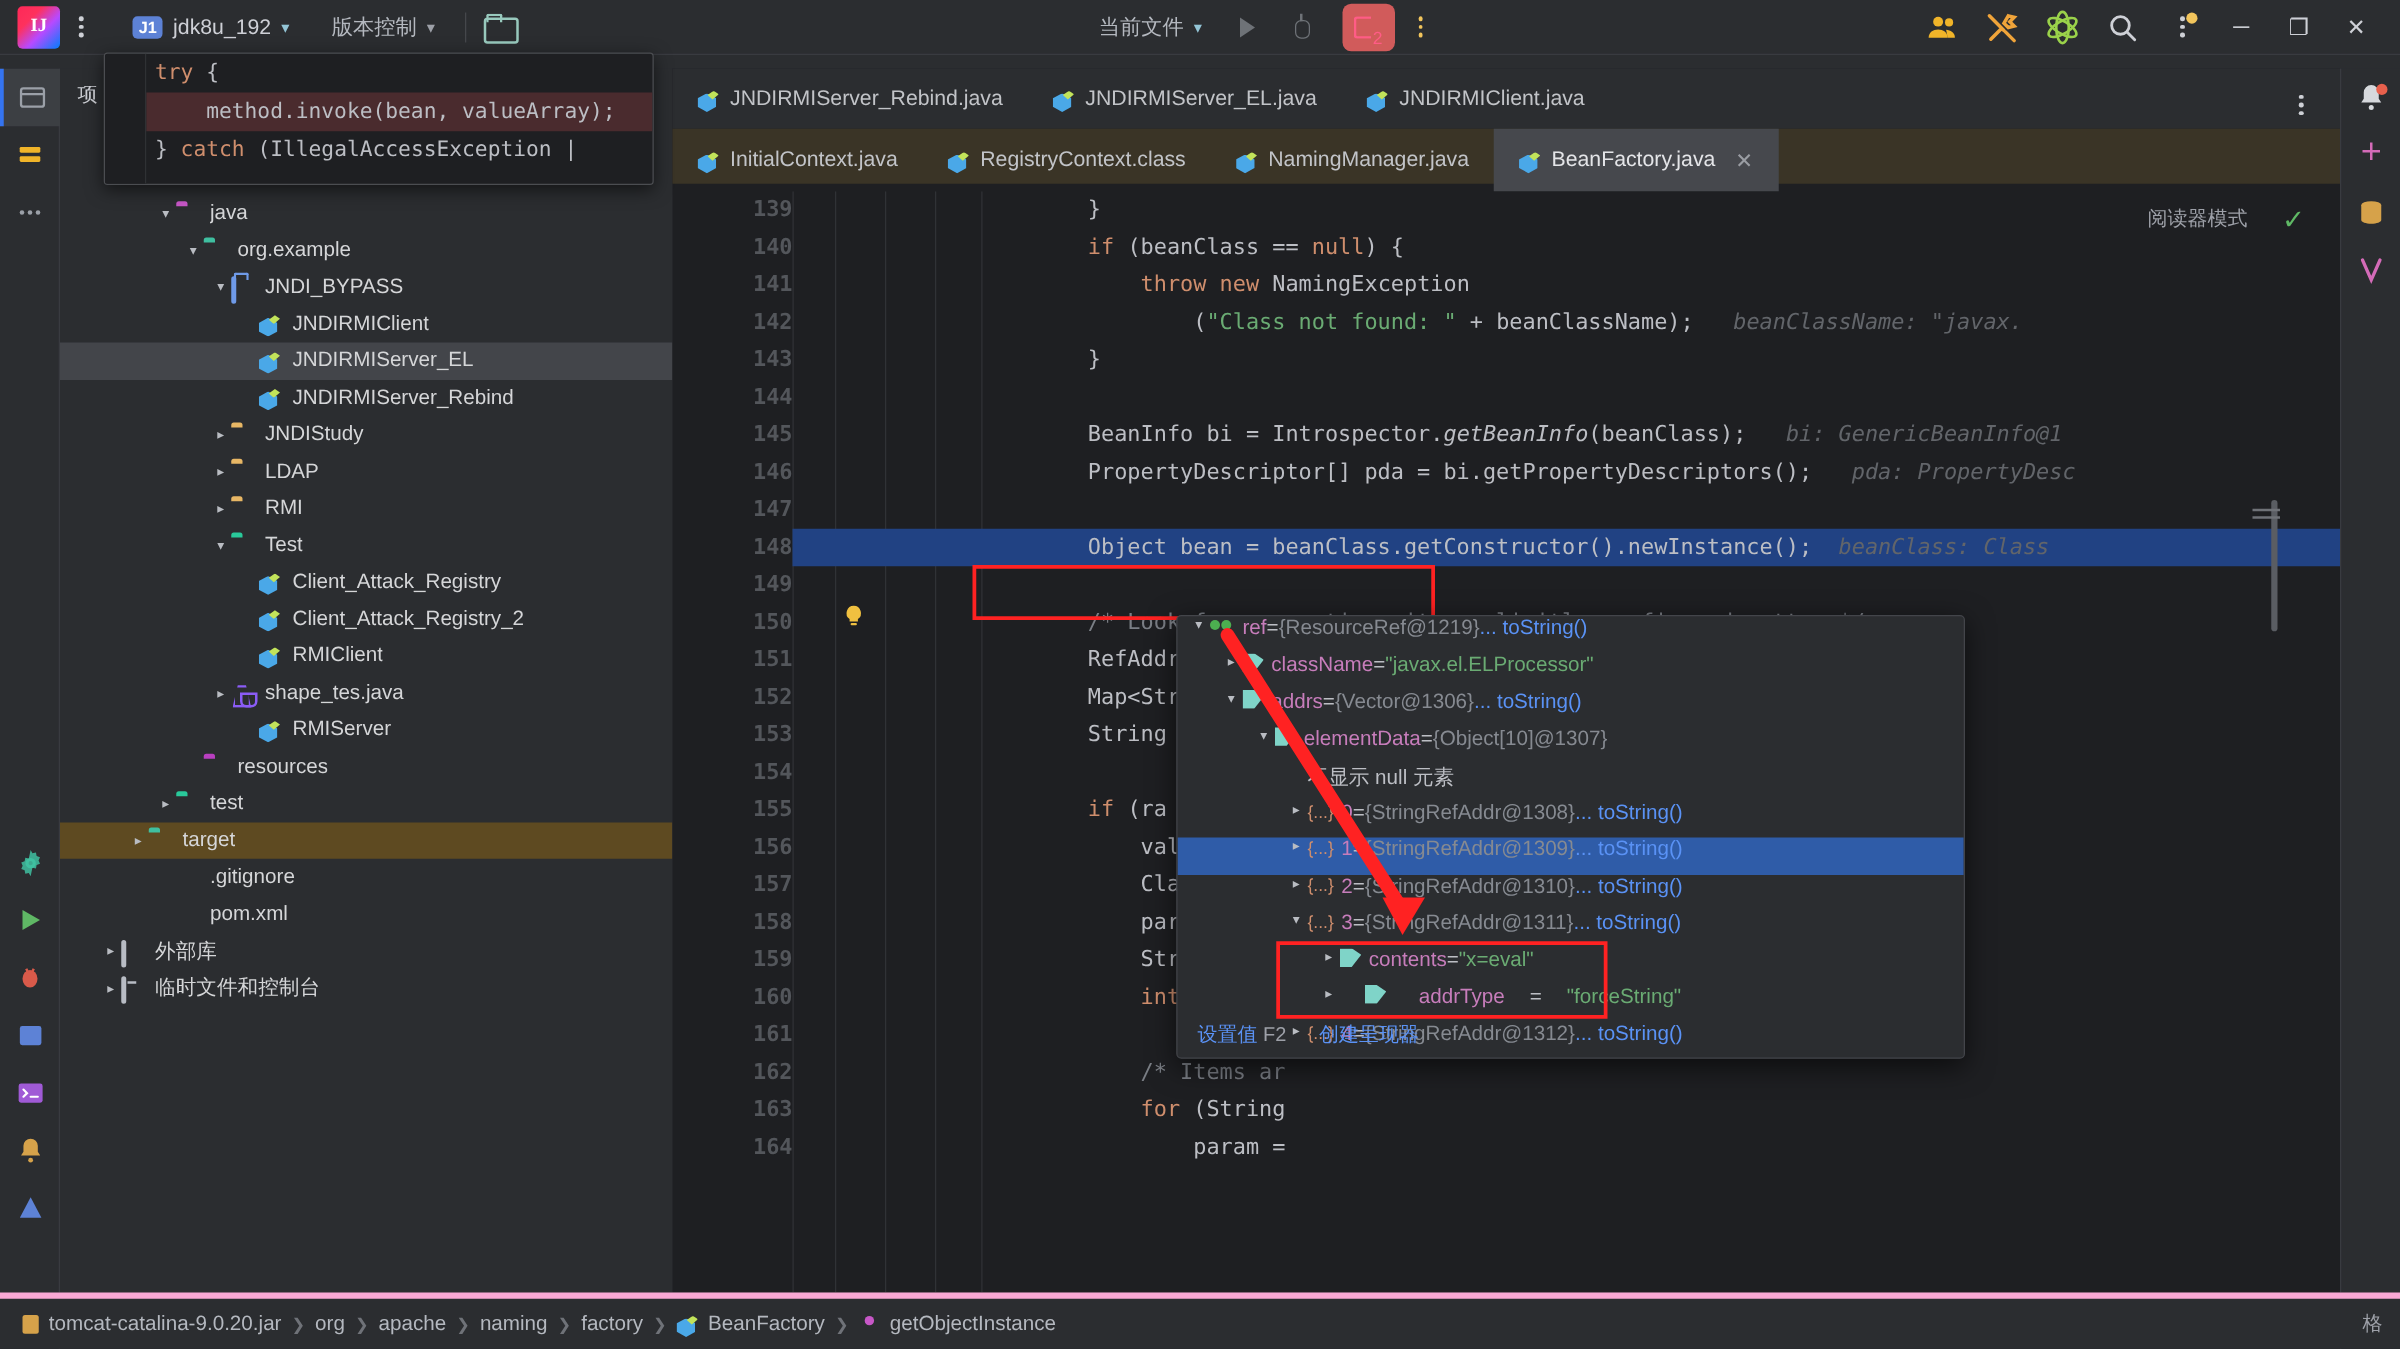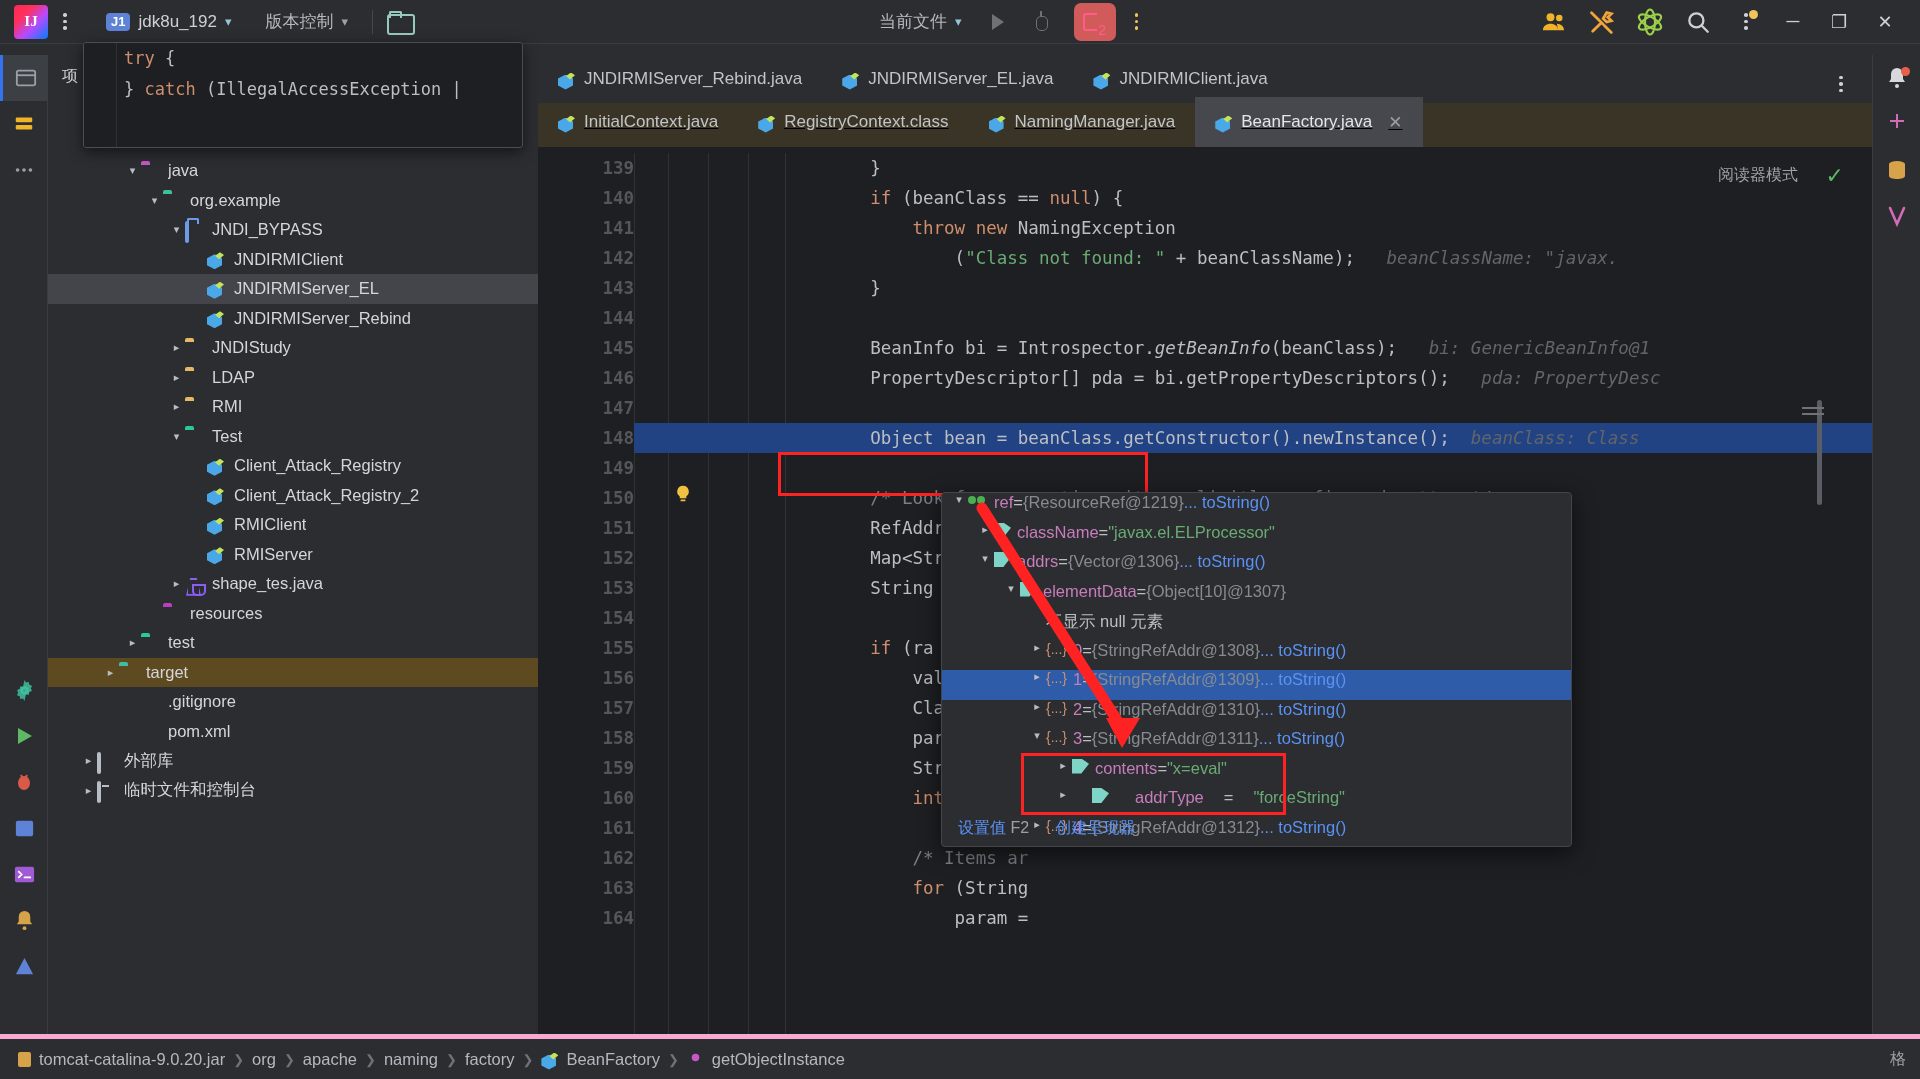--- a/index.html
+++ b/index.html
@@ -127,21 +127,21 @@
     box-shadow: 0 4px 14px rgba(0,0,0,.55); z-index: 40;
   }
   .cp-line { height: 31px; line-height: 31px; padding-left: 40px; white-space: pre; }
   .cp-line.hl { background: #4a2b2e; }
   .cp-gutter { position: absolute; left: 0; top: 0; width: 33px; height: 100%; background: #1e1f22;
                border-right: 1px solid #2f3134; }
 
   
   .editor { position: absolute; left: 538px; top: 55px; right: 48px; bottom: 45px; background: #1e1f22; }
   .tabrow1 { height: 48px; background: #2b2d30; display: flex; align-items: center; }
-  .tabrow2 { height: 44px; background: #3a3426; display: flex; align-items: flex-end; text-decoration: underline; }
+  .tabrow2 { height: 44px; background: #3a3426; display: flex; align-items: flex-start; }
   .etab { height: 48px; display: flex; align-items: center; gap: 9px; padding: 0 20px;
           color: #c2c4c8; font-size: 17px; white-space: nowrap; cursor: pointer; }
   .etab2 { height: 50px; display: flex; align-items: center; gap: 9px; padding: 0 20px;
           color: #c2c4c8; font-size: 17px; white-space: nowrap; cursor: pointer; }
   .etab2.active { background: #46484d; color: #e4e5e8; }
   .tab-x { color: #9a9da3; font-size: 17px; margin-left: 7px; }
   .tabs-kebab { position: absolute; right: 14px; top: 12px; }
 
   .code { position: absolute; left: 0; top: 98px; right: 0; bottom: 0; overflow: hidden;
           font-family: "DejaVu Sans Mono", monospace; font-size: 17.5px; }
@@ -439,30 +439,30 @@
         <div class="trow" style="padding-left: 142px;">
           <span class="arrow none"></span>
           <span class="ticon-sm"><span class="cube"><span class="cube-b"></span><span class="cube-t"></span></span></span>
           <span class="lbl">Client_Attack_Registry_2</span>
         </div>
         <div class="trow" style="padding-left: 142px;">
           <span class="arrow none"></span>
           <span class="ticon-sm"><span class="cube"><span class="cube-b"></span><span class="cube-t"></span></span></span>
           <span class="lbl">RMIClient</span>
         </div>
-        <div class="trow" style="padding-left: 142px;">
-          <span class="arrow none"></span>
-          <span class="ticon-sm"><span class="cube"><span class="cube-b"></span><span class="cube-t"></span></span></span>
-          <span class="lbl">RMIServer</span>
-        </div>
         <div class="trow" style="padding-left: 120px;">
           <span class="arrow right"></span>
           <span class="ticon-sm"><span class="flask"></span></span>
           <span class="lbl">shape_tes.java</span>
         </div>
+        <div class="trow" style="padding-left: 142px;">
+          <span class="arrow none"></span>
+          <span class="ticon-sm"><span class="cube"><span class="cube-b"></span><span class="cube-t"></span></span></span>
+          <span class="lbl">RMIServer</span>
+        </div>
         <div class="trow" style="padding-left: 98px;">
           <span class="arrow none"></span>
           <span class="ticon-sm"><span class="fold f-res"></span></span>
           <span class="lbl">resources</span>
         </div>
         <div class="trow" style="padding-left: 76px;">
           <span class="arrow right"></span>
           <span class="ticon-sm"><span class="fold f-test"></span></span>
           <span class="lbl">test</span>
         </div>
@@ -491,20 +491,21 @@
           <span class="ticon-sm"><span class="conico"></span></span>
           <span class="lbl">临时文件和控制台</span>
         </div>
       </div>
   </div>
 
   <div class="code-popup">
     <div class="cp-gutter"></div>
     <div id="cp-lines">
         <div class="cp-line"><span class="kw">try</span><span class="id"> {</span></div>
+        <div class="cp-line hl"><span class="id">    method.invoke(bean, valueArray);</span></div>
         <div class="cp-line"><span class="id">} </span><span class="kw">catch</span><span class="id"> (IllegalAccessException |</span></div>
       </div>
   </div>
 
   <div class="editor">
     <div class="tabrow1" id="tabrow1">
         <div class="etab">
           <span class="cube">
             <span class="cube-b"></span>
             <span class="cube-t"></span>

